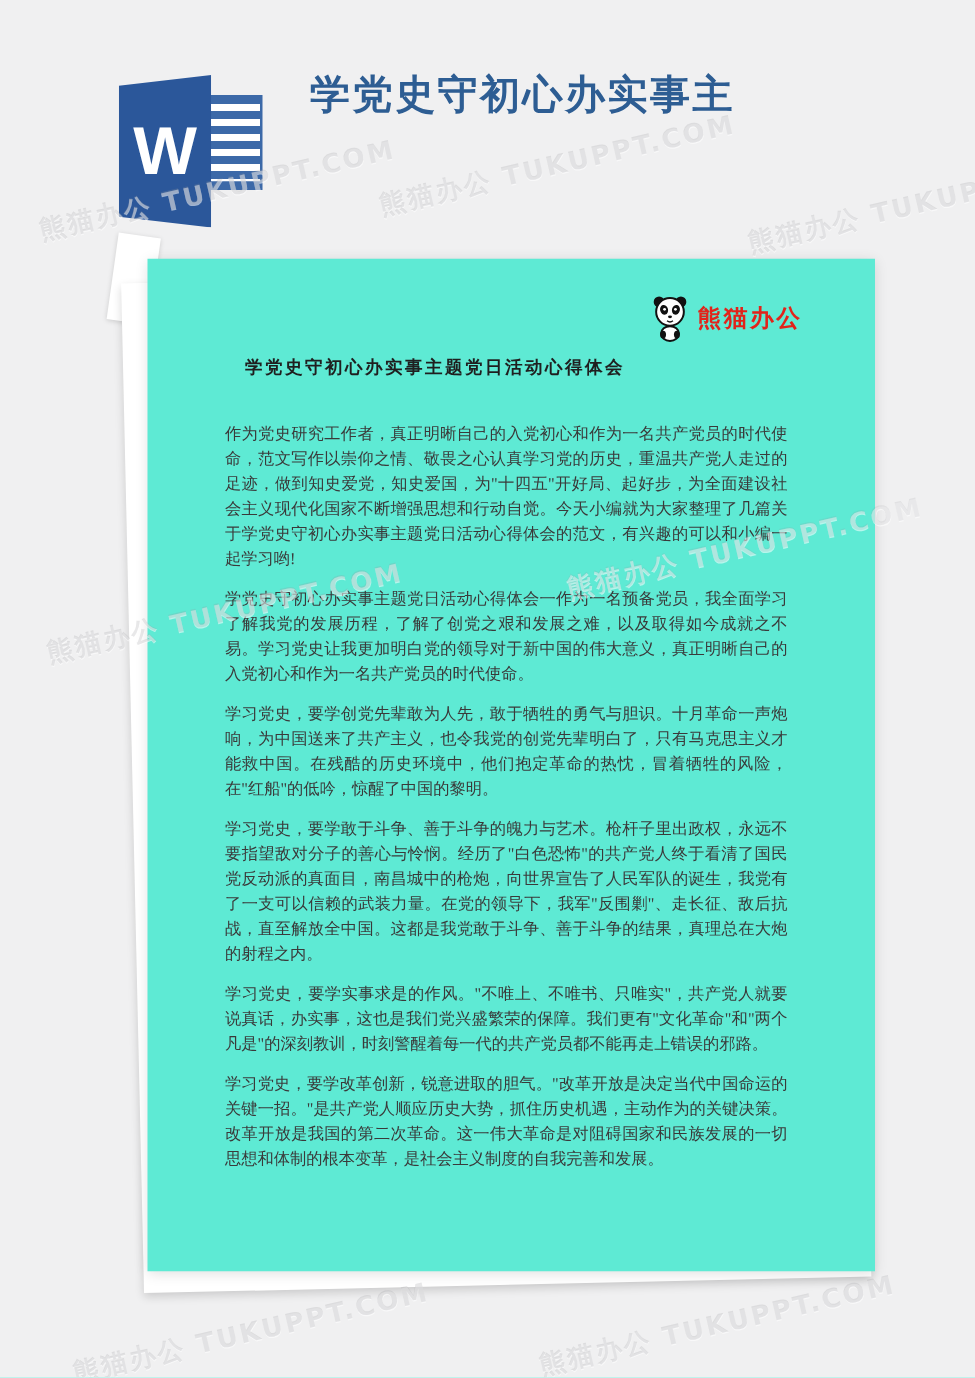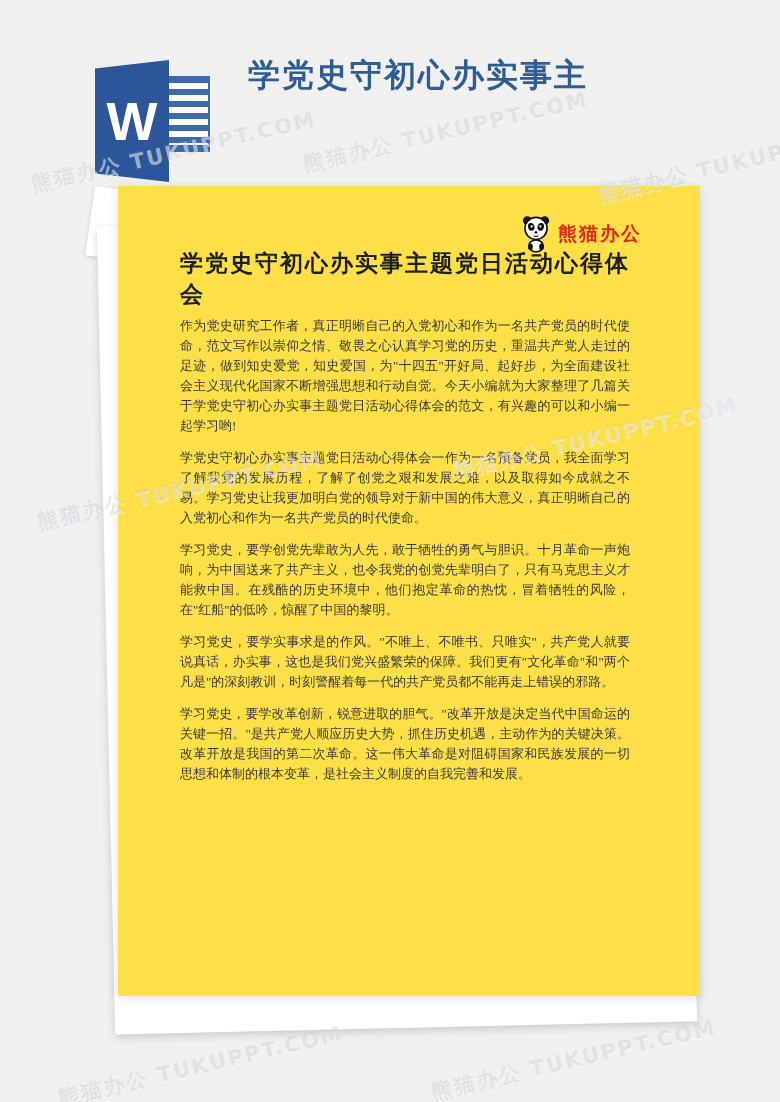--- a/index.html
+++ b/index.html
@@ -73,39 +73,39 @@
     box-shadow:0 1px 4px rgba(0,0,0,0.15);
     z-index:1;
   }
   .sheet-b{
     left:106px;top:220px;width:582px;height:808px;
     transform:rotate(-1.3deg);
     box-shadow:0 3px 8px rgba(0,0,0,0.16);
     z-index:2;
   }
   .page{
-    position:absolute;left:118px;top:186px;width:582px;height:810px;
-    background:#fde047;
+    position:absolute;left:118px;top:207px;width:582px;height:810px;
+    background:#5eead4;
     box-shadow:0 2px 10px rgba(0,0,0,0.12);
     z-index:3;
   }
 
   
   .brand-logo{
     position:absolute;right:58px;top:28px;height:40px;
     display:flex;align-items:center;gap:6px;
   }
   .brand-text{
     font-family:"DejaVu Sans","Liberation Sans",sans-serif;
     font-weight:bold;font-size:19px;letter-spacing:2px;
     color:#e2231a;
   }
   .doc-heading{
-    position:absolute;left:62px;top:62px;width:460px;margin:0;
-    font-size:23px;font-weight:600;letter-spacing:2px;
+    position:absolute;left:62px;top:62px;width:460px;margin:16px;
+    font-size:14px;font-weight:600;letter-spacing:2px;
     color:#1f1f1f;
   }
   .doc-body{
     position:absolute;left:62px;top:130px;width:450px;
   }
   .doc-body p{
     margin:0 0 12px 0;
     font-size:13px;line-height:20px;
     text-align:justify;
     color:#3a3a3a;
@@ -163,18 +163,19 @@
       </svg>
       <span class="brand-text">熊猫办公</span>
     </div>
 
     <h2 class="doc-heading">学党史守初心办实事主题党日活动心得体会</h2>
 
     <div class="doc-body">
       <p>作为党史研究工作者，真正明晰自己的入党初心和作为一名共产党员的时代使命，范文写作以崇仰之情、敬畏之心认真学习党的历史，重温共产党人走过的足迹，做到知史爱党，知史爱国，为"十四五"开好局、起好步，为全面建设社会主义现代化国家不断增强思想和行动自觉。今天小编就为大家整理了几篇关于学党史守初心办实事主题党日活动心得体会的范文，有兴趣的可以和小编一起学习哟!</p>
       <p>学党史守初心办实事主题党日活动心得体会一作为一名预备党员，我全面学习了解我党的发展历程，了解了创党之艰和发展之难，以及取得如今成就之不易。学习党史让我更加明白党的领导对于新中国的伟大意义，真正明晰自己的入党初心和作为一名共产党员的时代使命。</p>
       <p>学习党史，要学创党先辈敢为人先，敢于牺牲的勇气与胆识。十月革命一声炮响，为中国送来了共产主义，也令我党的创党先辈明白了，只有马克思主义才能救中国。在残酷的历史环境中，他们抱定革命的热忱，冒着牺牲的风险，在"红船"的低吟，惊醒了中国的黎明。</p>
+      <p>学习党史，要学敢于斗争、善于斗争的魄力与艺术。枪杆子里出政权，永远不要指望敌对分子的善心与怜悯。经历了"白色恐怖"的共产党人终于看清了国民党反动派的真面目，南昌城中的枪炮，向世界宣告了人民军队的诞生，我党有了一支可以信赖的武装力量。在党的领导下，我军"反围剿"、走长征、敌后抗战，直至解放全中国。这都是我党敢于斗争、善于斗争的结果，真理总在大炮的射程之内。</p>
       <p>学习党史，要学实事求是的作风。"不唯上、不唯书、只唯实"，共产党人就要说真话，办实事，这也是我们党兴盛繁荣的保障。我们更有"文化革命"和"两个凡是"的深刻教训，时刻警醒着每一代的共产党员都不能再走上错误的邪路。</p>
       <p>学习党史，要学改革创新，锐意进取的胆气。"改革开放是决定当代中国命运的关键一招。"是共产党人顺应历史大势，抓住历史机遇，主动作为的关键决策。改革开放是我国的第二次革命。这一伟大革命是对阻碍国家和民族发展的一切思想和体制的根本变革，是社会主义制度的自我完善和发展。</p>
     </div>
 
   </div>
 </div>
 
 </body></html>

